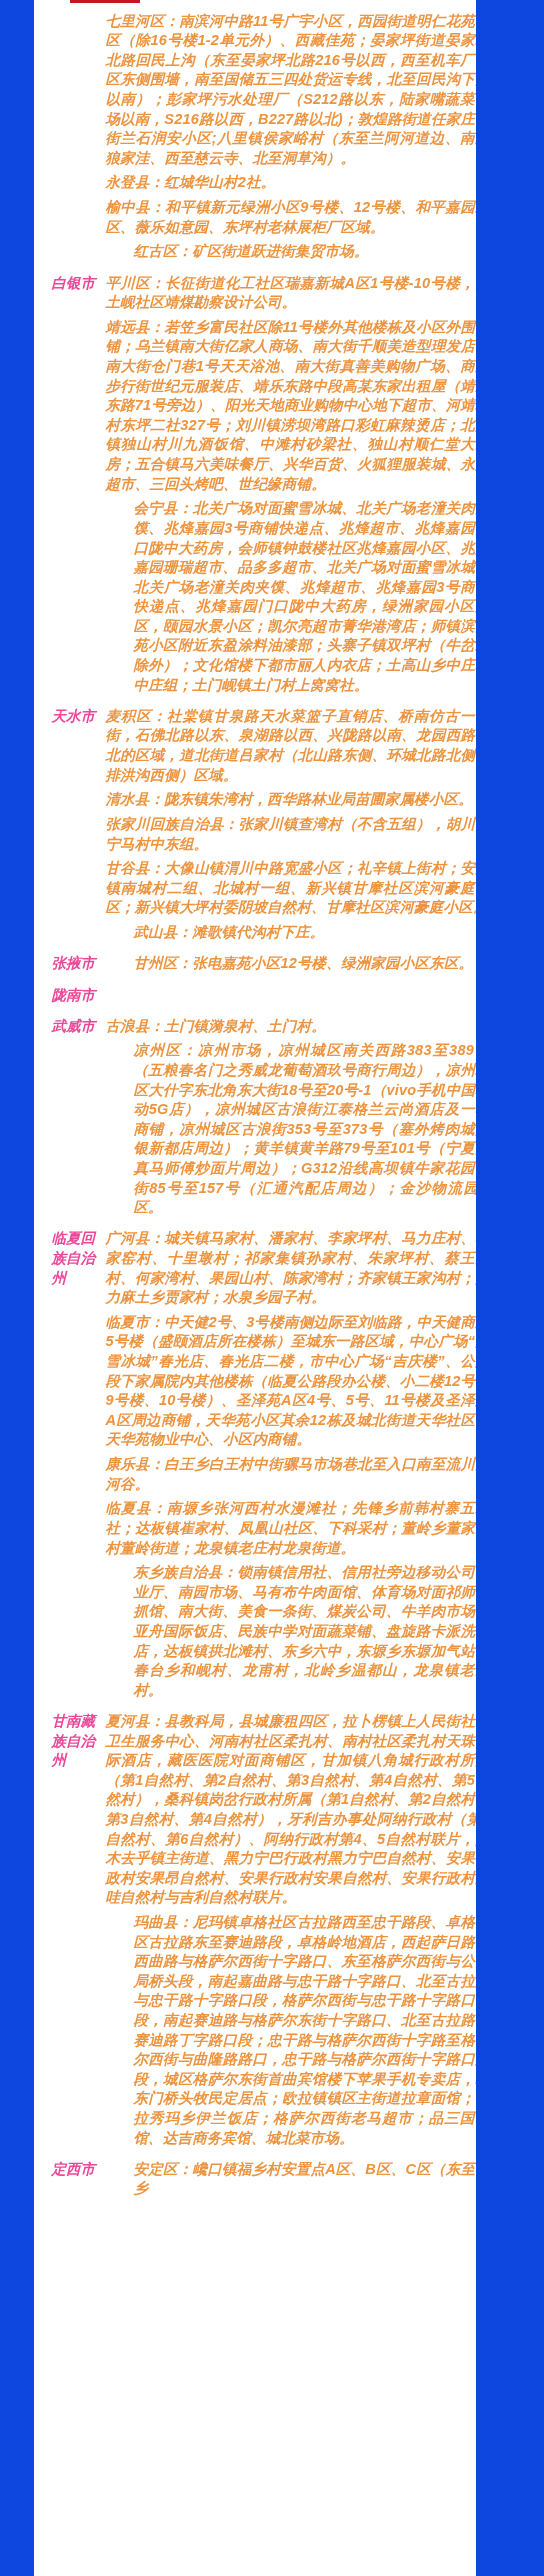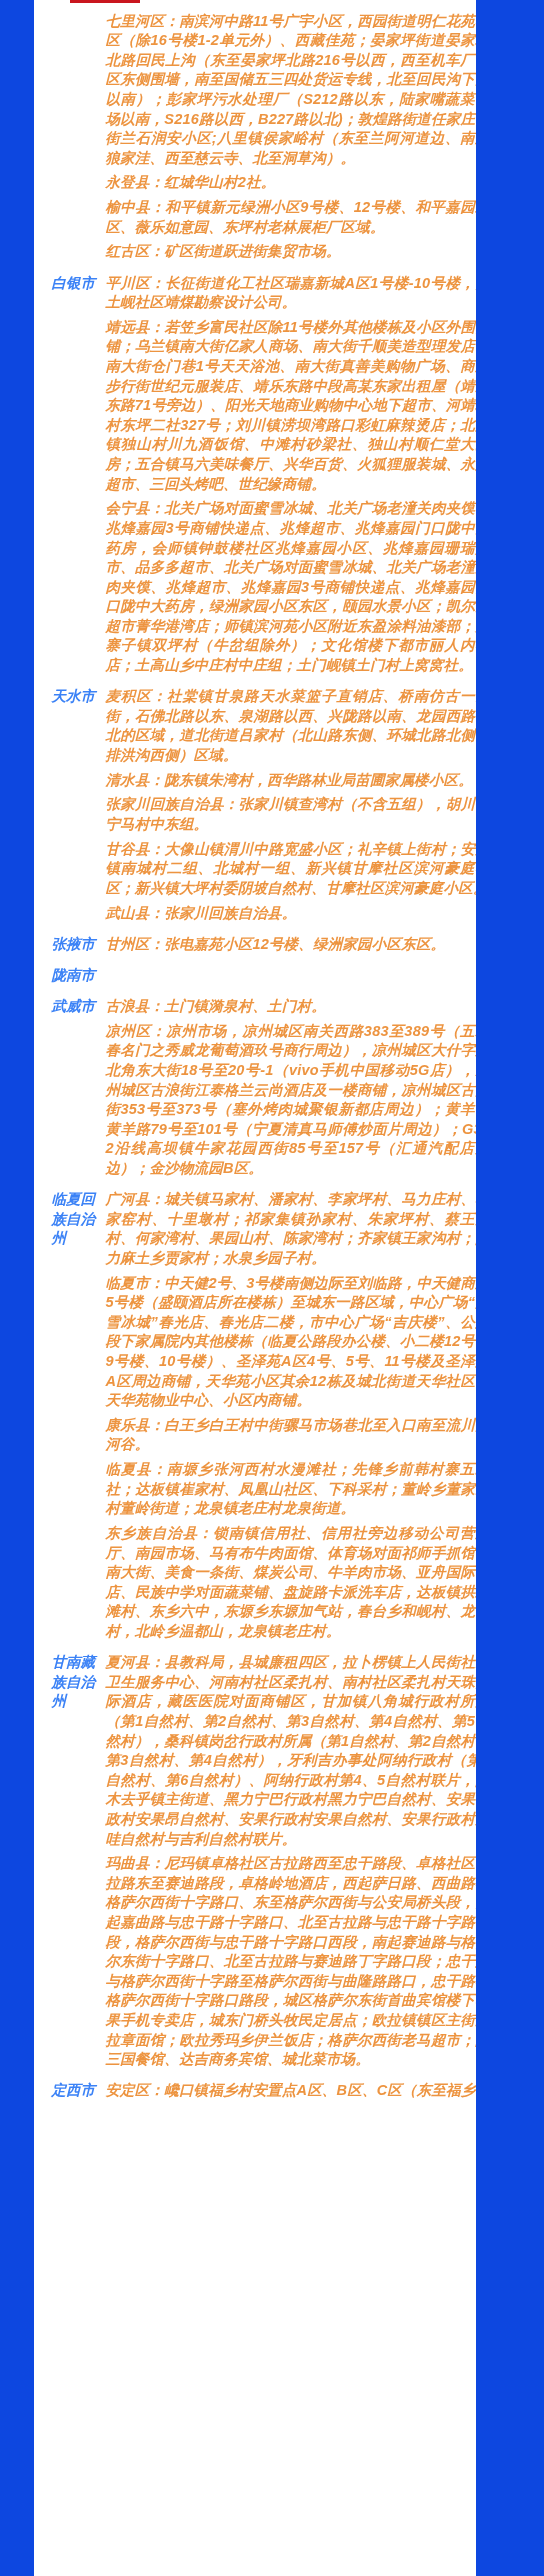--- a/index.html
+++ b/index.html
@@ -23,33 +23,33 @@
     position:absolute;left:508px;top:0;width:9.4px;height:2565px;
     background:#eda24f;z-index:2;border-radius:0 0 2.9px 2.9px;
   }
   .group{
     display:flex;align-items:flex-start;
     margin-bottom:11.6px;
   }
   .city-label{
     width:54px;flex:0 0 54px;
     font-size:14.5px;line-height:19.6px;font-weight:bold;
-    color:#3b82f6;word-break:break-all;
+    color:#ec4899;word-break:break-all;
     padding-top:0;
   }
   .paras{flex:1;min-width:0;}
   .paras p{
     margin:0 0 5.1px 0;
     font-size:14.5px;line-height:19.6px;font-weight:bold;
     color:#ed9440;
     text-align:justify;
     word-break:break-all;
     letter-spacing:0.2px;
   }
-  .paras p:last-child{margin-bottom:0;}
+  .paras p:last-child{margin-bottom:0;margin-left:28px;}
 </style>
 </head>
 <body style="background: rgb(13, 71, 224);">
 
 <div class="page">
   <div class="red-fragment" style="background: rgb(201, 21, 30);"></div>
   <div class="card" style="background: rgb(255, 255, 255);">
     <div id="rows">
         <div class="group">
           <div class="city-label"></div>
@@ -68,21 +68,21 @@
             <p>会宁县：北关广场对面蜜雪冰城、北关广场老潼关肉夹馍、兆烽嘉园3号商铺快递点、兆烽超市、兆烽嘉园门口陇中大药房，会师镇钟鼓楼社区兆烽嘉园小区、兆烽嘉园珊瑞超市、品多多超市、北关广场对面蜜雪冰城、北关广场老潼关肉夹馍、兆烽超市、兆烽嘉园3号商铺快递点、兆烽嘉园门口陇中大药房，绿洲家园小区东区，颐园水景小区；凯尔亮超市菁华港湾店；师镇滨河苑小区附近东盈涂料油漆部；头寨子镇双坪村（牛岔组除外）；文化馆楼下都市丽人内衣店；土高山乡中庄村中庄组；土门岘镇土门村上窝窝社。</p>
           </div>
         </div>
         <div class="group">
           <div class="city-label">天水市</div>
           <div class="paras">
             <p>麦积区：社棠镇甘泉路天水菜篮子直销店、桥南仿古一条街，石佛北路以东、泉湖路以西、兴陇路以南、龙园西路以北的区域，道北街道吕家村（北山路东侧、环城北路北侧、排洪沟西侧）区域。</p>
             <p>清水县：陇东镇朱湾村，西华路林业局苗圃家属楼小区。</p>
             <p>张家川回族自治县：张家川镇查湾村（不含五组），胡川镇宁马村中东组。</p>
             <p>甘谷县：大像山镇渭川中路宽盛小区；礼辛镇上街村；安远镇南城村二组、北城村一组、新兴镇甘摩社区滨河豪庭小区；新兴镇大坪村委阴坡自然村、甘摩社区滨河豪庭小区。</p>
-            <p>武山县：张家川回族自治县。</p>
+            <p>武山县：滩歌镇代沟村下庄。</p>
           </div>
         </div>
         <div class="group">
           <div class="city-label">张掖市</div>
           <div class="paras">
             <p>甘州区：张电嘉苑小区12号楼、绿洲家园小区东区。</p>
           </div>
         </div>
         <div class="group">
           <div class="city-label">陇南市</div>

